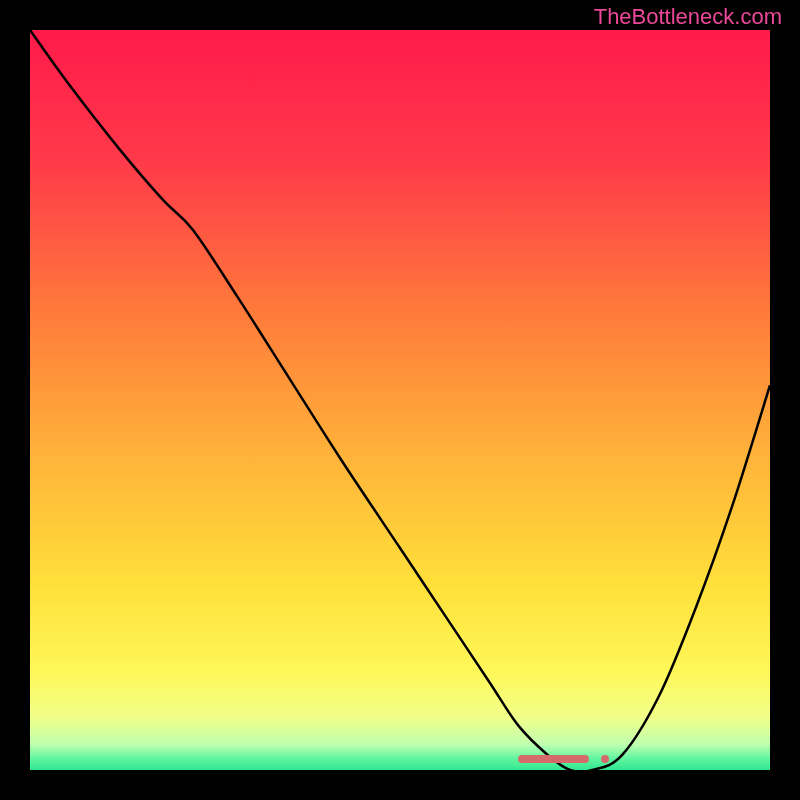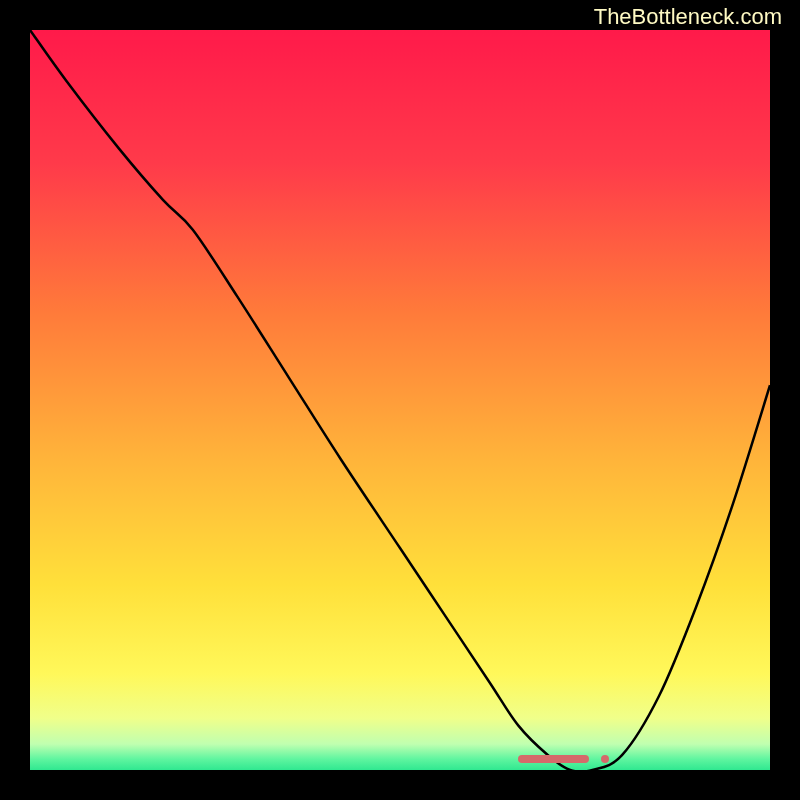--- a/index.html
+++ b/index.html
@@ -8,21 +8,21 @@
     width: 800px;
     height: 800px;
     background: #000;
     position: relative;
     font-family: Arial, sans-serif;
   }
   .watermark {
     position: absolute;
     top: 4px;
     right: 18px;
-    color: #fef9c3;
+    color: #ec4899;
     font-size: 22px;
     font-weight: 500;
     z-index: 10;
   }
   .plot-area {
     position: absolute;
     left: 30px;
     top: 30px;
     width: 740px;
     height: 740px;

